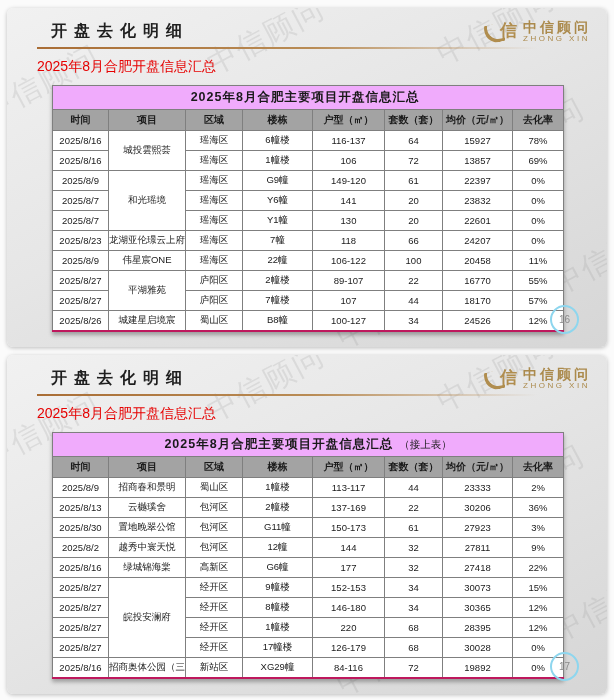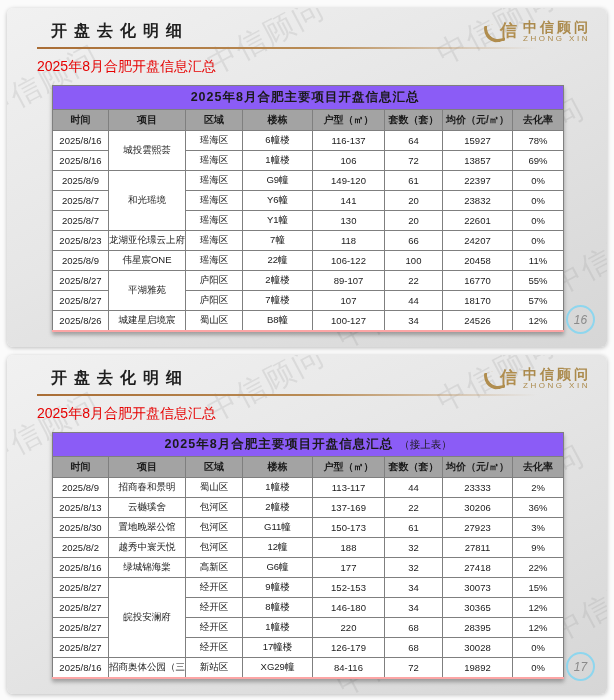--- a/index.html
+++ b/index.html
@@ -45,30 +45,30 @@
   table.sales{
     position:absolute;left:45px;top:77px;width:511px;border-collapse:collapse;
     table-layout:fixed;background:#fff;border:1px solid #5a5a5a;
     box-shadow:0 3px 4px rgba(0,0,0,.3);
   }
   table.sales th,table.sales td{
     border:1px solid #7f7f7f;text-align:center;vertical-align:middle;
     padding:0;color:#1a1a1a;overflow:hidden;white-space:nowrap;
   }
   tr.t-title th{
-    background:#8b5cf6;height:23px;font-size:12.5px;font-weight:bold;letter-spacing:1px;
+    background:#f0abfc;height:23px;font-size:12.5px;font-weight:bold;letter-spacing:1px;
   }
   tr.t-title .t-suffix{font-size:10.5px;font-weight:normal;letter-spacing:0;margin-left:6px;}
   tr.t-head th{background:#a3a3a3;height:20px;font-size:10px;font-weight:bold;}
   table.sales tbody td{height:19px;font-size:9.5px;background:#fff;}
-  table.sales tbody{border-bottom:2px solid #fca5a5;}
+  table.sales tbody{border-bottom:2px solid #be185d;}
   .page-num{
-    position:absolute;right:12px;top:297px;width:25px;height:25px;border-radius:50%;
-    border:2px solid #8ed6ee;color:#8a8a8a;font-size:12px;
-    display:flex;align-items:center;justify-content:center;font-style:italic;
+    position:absolute;right:28px;top:297px;width:25px;height:25px;border-radius:50%;
+    border:2px solid #8ed6ee;color:#8a8a8a;font-size:10px;
+    display:flex;align-items:center;justify-content:center;
   }
 </style>
 </head>
 <body>
 
 <div class="slide">
   <div class="watermarks">
       <span class="wm" style="left: -30px; top: 55px;">中信顾问</span>
       <span class="wm" style="left: 195px; top: 8px;">中信顾问</span>
       <span class="wm" style="left: 425px; top: -2px;">中信顾问</span>
@@ -300,21 +300,21 @@
           <td>150-173</td>
           <td>61</td>
           <td>27923</td>
           <td>3%</td>
         </tr>
         <tr>
           <td>2025/8/2</td>
           <td>越秀中寰天悦</td>
           <td>包河区</td>
           <td>12幢</td>
-          <td>188</td>
+          <td>144</td>
           <td>32</td>
           <td>27811</td>
           <td>9%</td>
         </tr>
         <tr>
           <td>2025/8/16</td>
           <td>绿城锦海棠</td>
           <td>高新区</td>
           <td>G6幢</td>
           <td>177</td>

